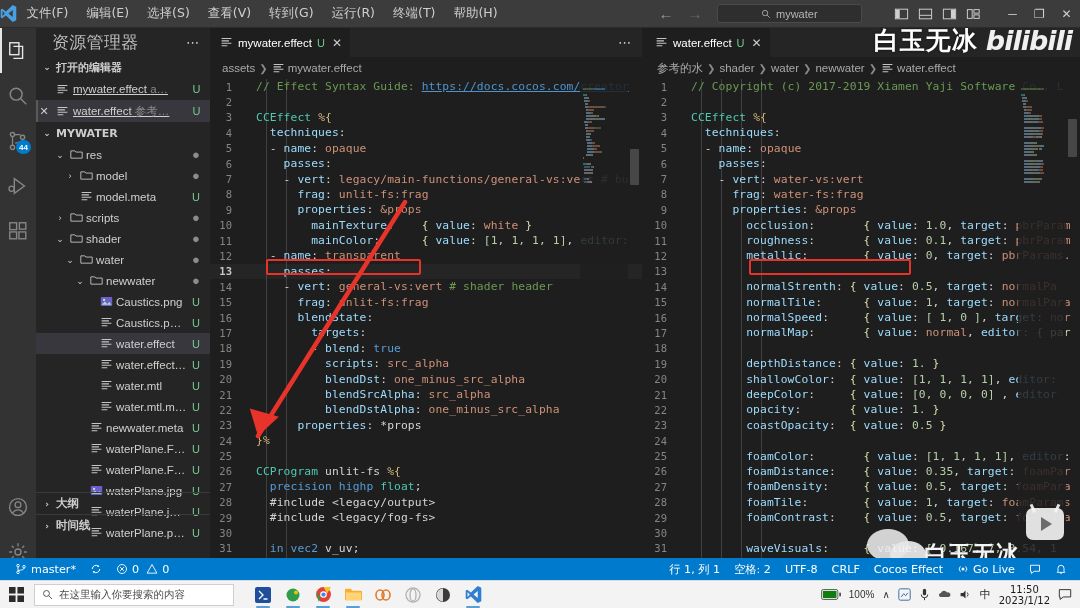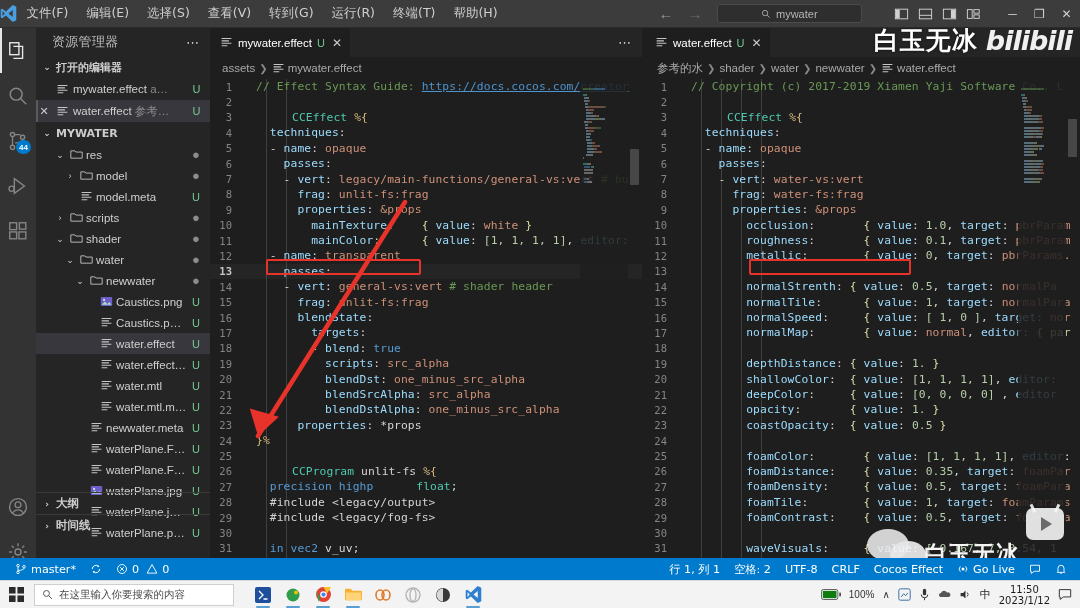--- a/index.html
+++ b/index.html
@@ -64,42 +64,42 @@
 
   
   .sidebar {
     position: absolute; top: 28px; left: 36px; width: 174px; height: 552px;
     background: #252526; overflow: hidden;
   }
   .sb-title {
     height: 28px; display: flex; align-items: center; justify-content: space-between;
     padding: 0 10px 0 16px;
   }
-  .sb-title span.t { font-size: 13px; color: #bbbbbb; letter-spacing: .3px;
+  .sb-title span.t { font-size: 17px; color: #bbbbbb; letter-spacing: .3px;
     font-family: Liberation Mono, monospace; }
   .sb-title span.dots { font-size: 13px; color: #cccccc; letter-spacing: 1px; }
   .sect-header {
     height: 22px; display: flex; align-items: center; gap: 2px;
     padding-left: 4px; font-size: 11px; font-weight: bold; color: #cccccc;
     font-family: "DejaVu Sans", sans-serif;
   }
   .sect-header.mid { background: #252526; }
   .chev { width: 14px; text-align: center; font-size: 9px; color: #cccccc; display:inline-block;}
   .grp-label {
     height: 21px; display: flex; align-items: center; padding-left: 22px;
     font-size: 11.5px; color: #cccccc; font-family: "DejaVu Sans", sans-serif;
   }
   .oe-row {
     height: 22px; display: flex; align-items: center; gap: 4px; padding-right: 8px;
     font-size: 11.5px; color: #cfcfcf; position: relative;
   }
   .oe-row.sel { background: #37373d; }
   .oe-row.sel::before { content:""; position:absolute; left:0; top:0; bottom:0; width:2px; background:#5a5a5a;}
   .oe-x { width: 16px; text-align: center; font-size: 11px; color: #cccccc; }
-  .oe-name { flex: 1; overflow: hidden; white-space: nowrap; text-overflow: ellipsis; }
+  .oe-name { flex: 1; overflow: hidden; white-space: nowrap; text-overflow: ellipsis; text-decoration: underline; }
   .oe-u { color: #73c991; font-size: 11px; width: 11px; text-align: center; }
 
   .tree-row {
     height: 21px; display: flex; align-items: center; gap: 3px;
     padding-right: 8px; font-size: 11.5px; color: #cfcfcf; white-space: nowrap;
   }
   .tree-row.sel { background: #37373d; }
   .tree-row .nm { overflow: hidden; text-overflow: ellipsis; flex: 1; }
   .tree-row .badge { font-size: 11px; width: 12px; text-align: center; color: #73c991; }
   .tree-row .dot { font-size: 13px; color: #8c8c8c; width: 12px; text-align: center; line-height: 1;}
@@ -149,21 +149,21 @@
   .cline.cur .ln { color: #c6c6c6; font-weight: bold; }
   .ctext {
     font-family: "DejaVu Sans Mono", monospace; font-size: 11.3px;
     letter-spacing: .1px; padding-left: 10px;
   }
   .cline.cur { background: rgba(255,255,255,0.03); }
   .cline.cur .ctext { box-shadow: none; }
 
   
   .c-com  { color: #6a9955; }
-  .c-key  { color: #4ec9b0; margin-left: 36px; }
+  .c-key  { color: #4ec9b0; }
   .c-kw   { color: #569cd6; }
   .c-prop { color: #9cdcfe; }
   .c-str  { color: #ce9178; }
   .c-num  { color: #b5cea8; }
   .c-yel  { color: #dcdcaa; }
   .c-wht  { color: #d4d4d4; }
   .c-url  { color: #4e94ce; text-decoration: underline; }
   .c-op   { color: #d7ba7d; }
 
   .minimap {

